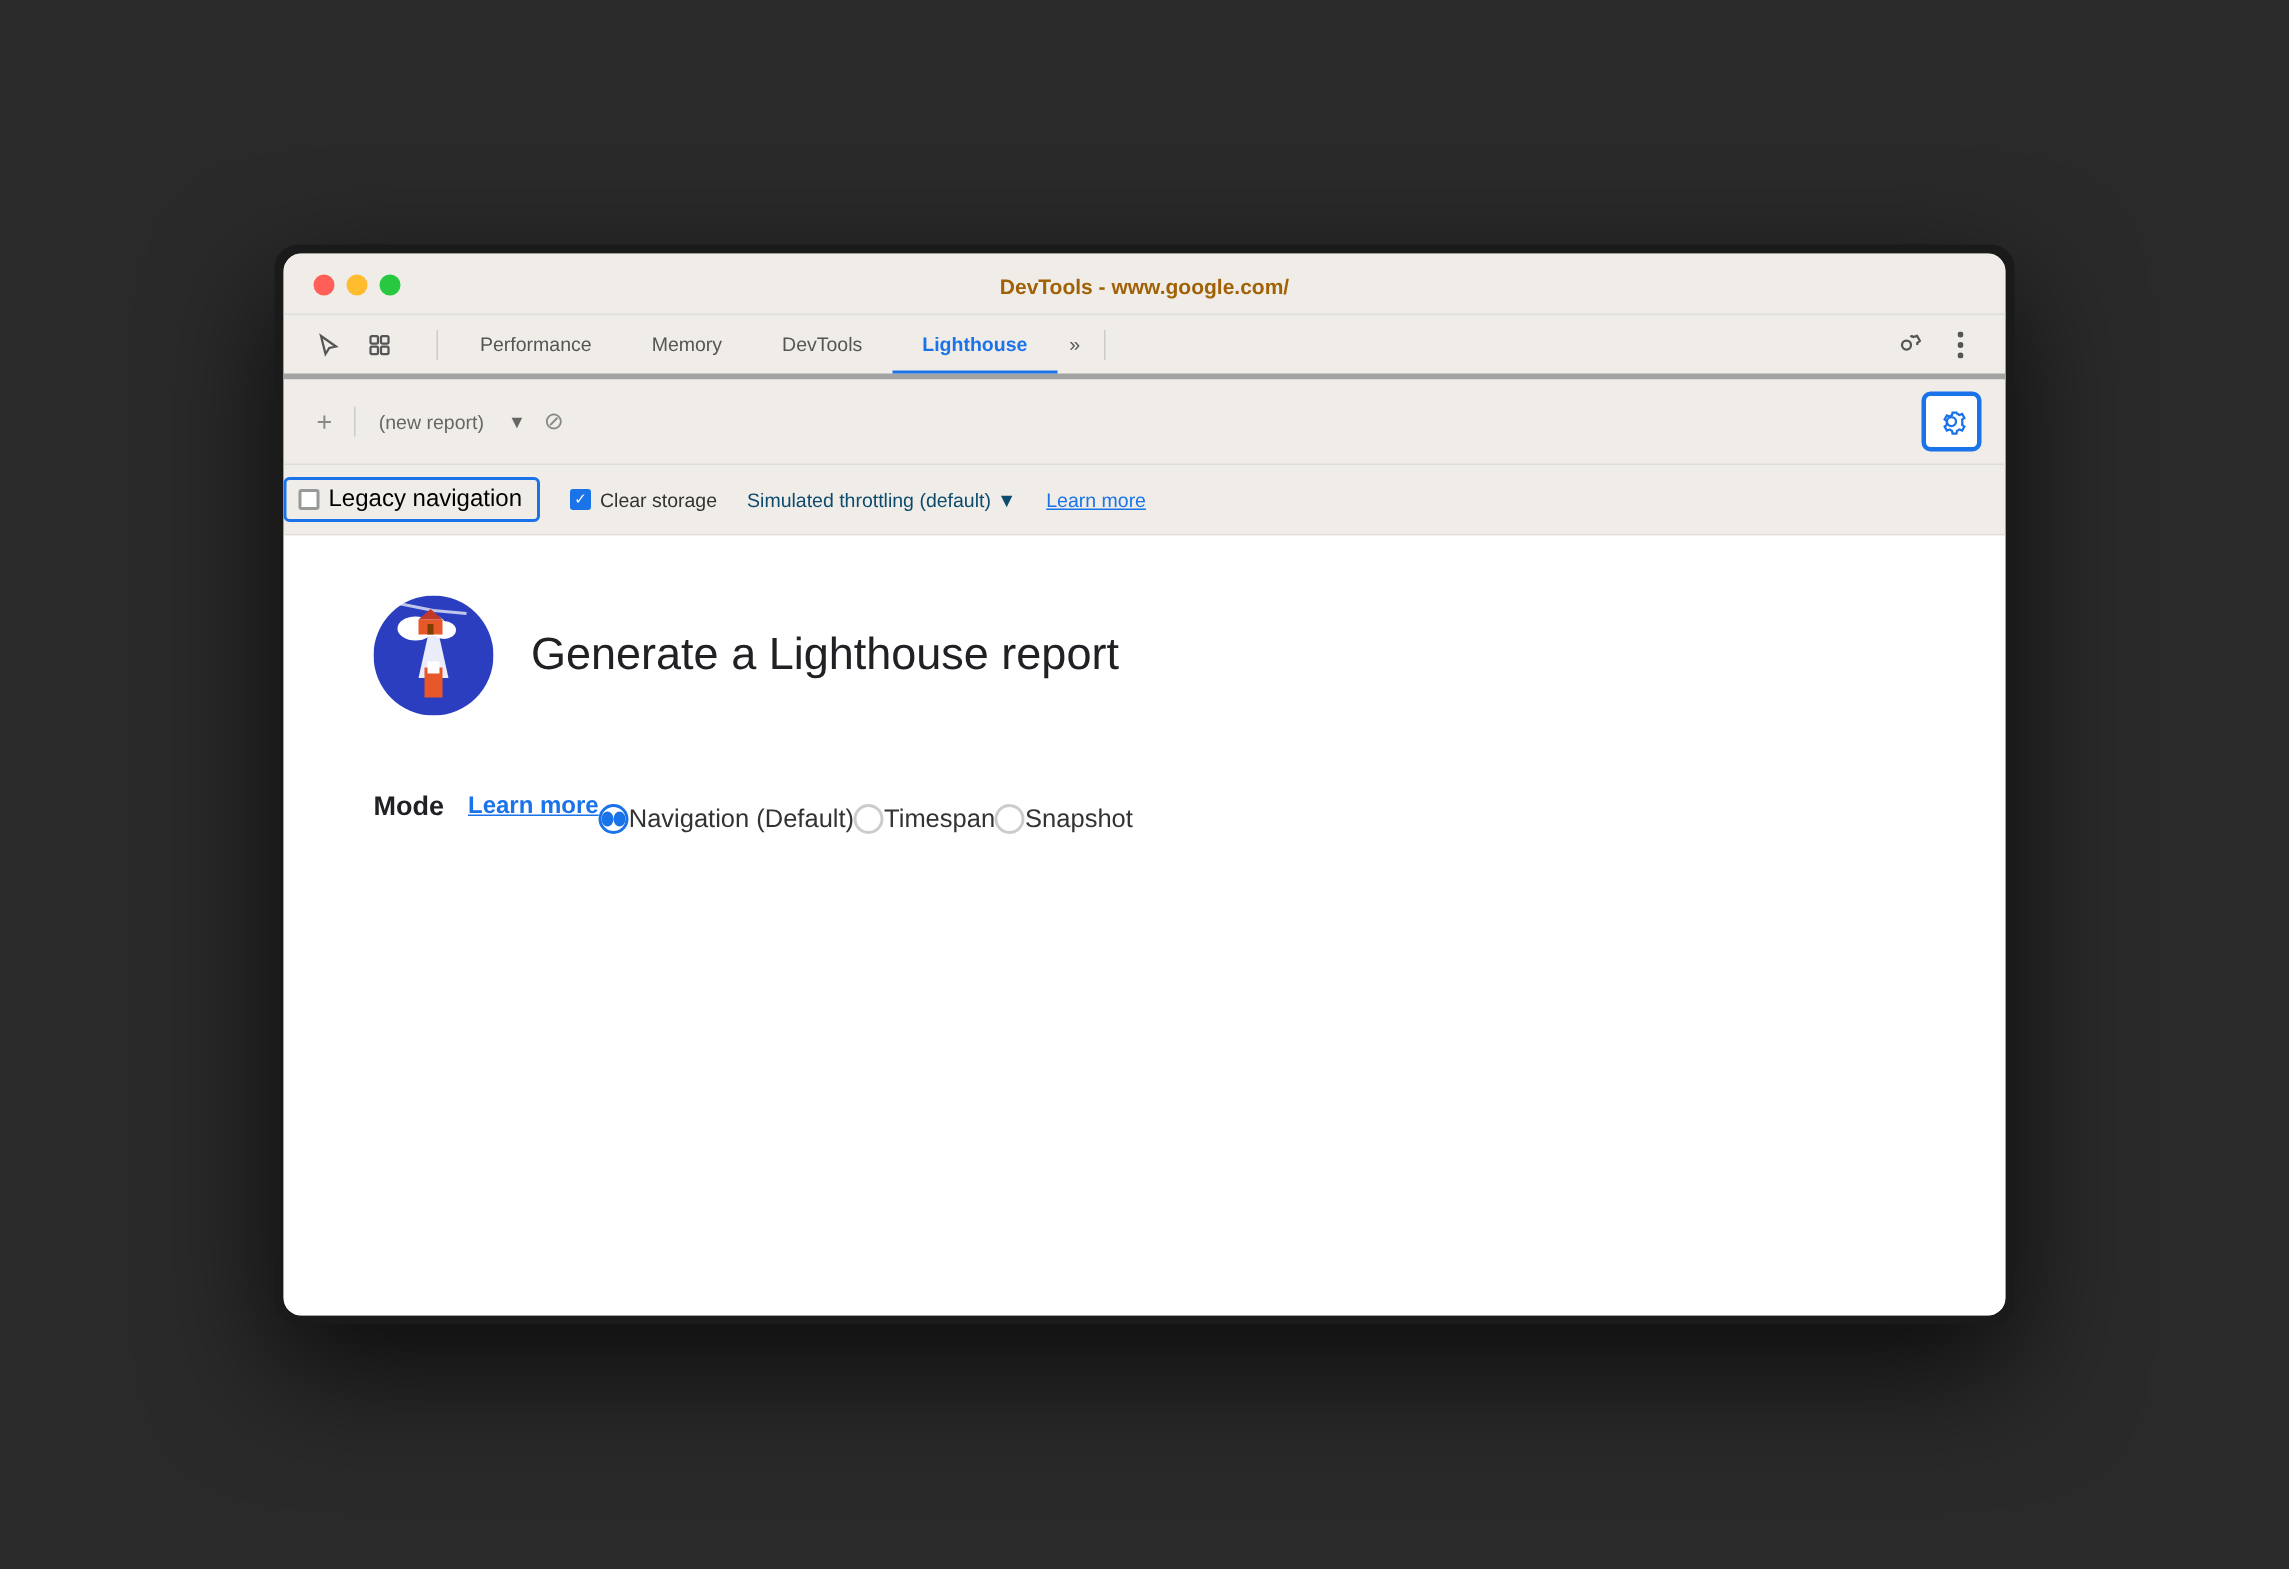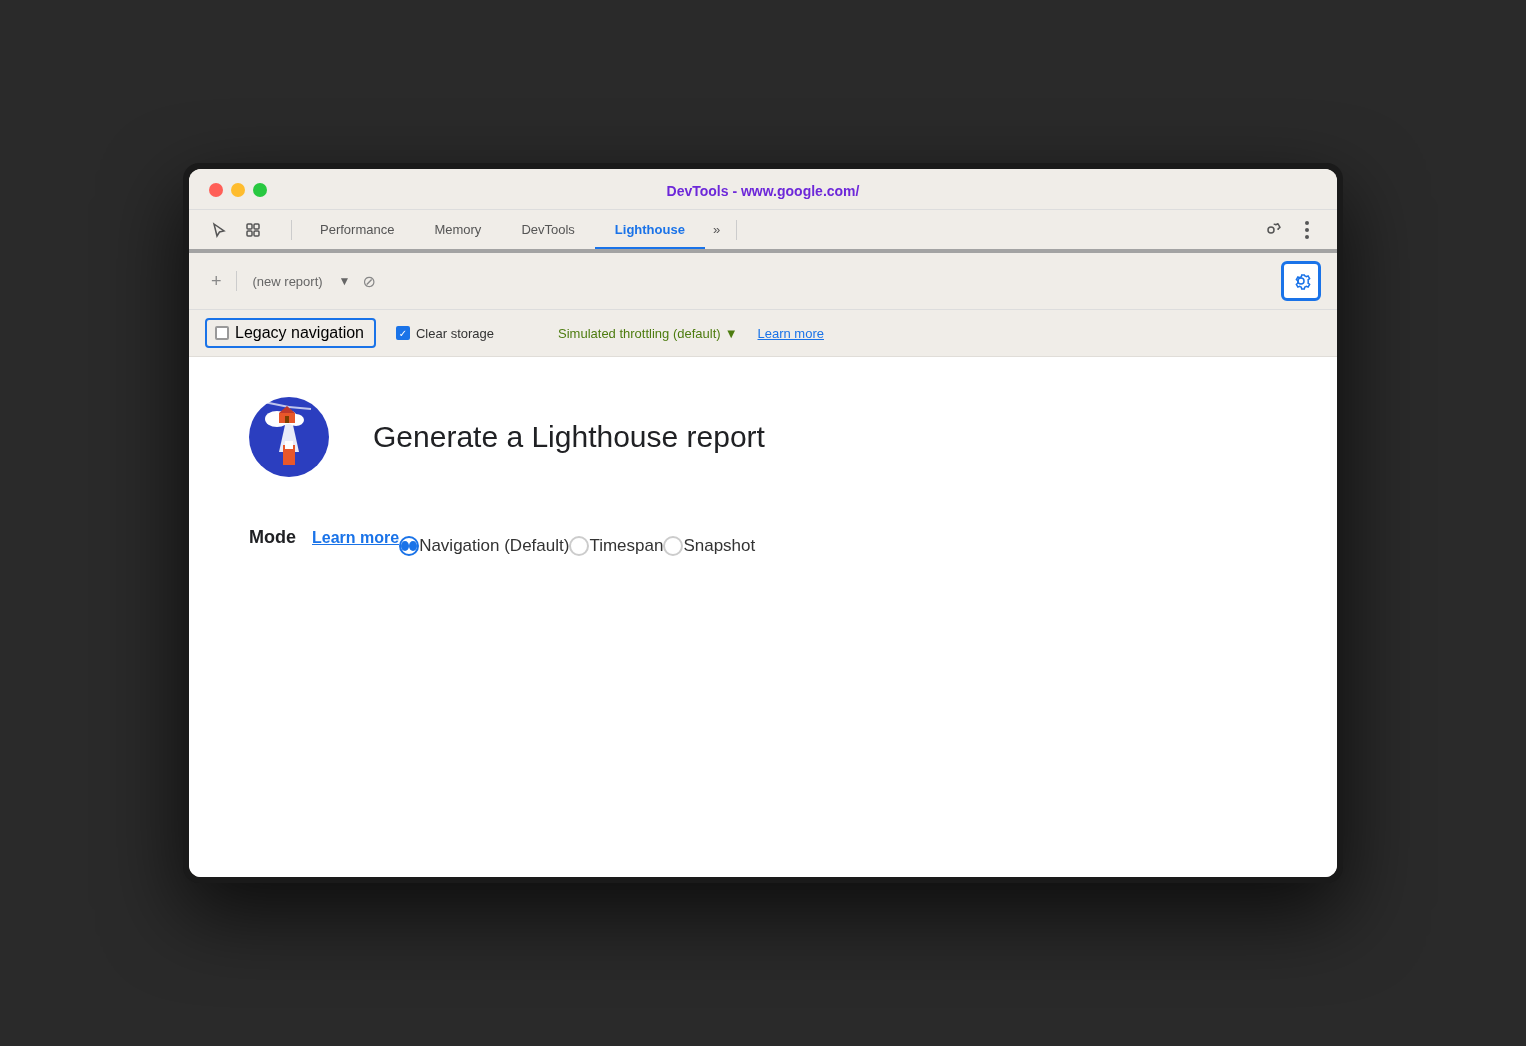--- a/index.html
+++ b/index.html
@@ -52,21 +52,21 @@
       height: 14px;
       border-radius: 50%;
     }
     .traffic-light.red { background: #ff5f57; }
     .traffic-light.yellow { background: #febc2e; }
     .traffic-light.green { background: #28c840; }
 
     .window-title {
       font-size: 14px;
       font-weight: 600;
-      color: #6d28d9;
+      color: #a16207;
     }
 
     
     .tab-bar {
       background: #f0ede8;
       display: flex;
       align-items: center;
       padding: 0 16px;
       border-bottom: 4px solid #a3a3a3;
       gap: 0;
@@ -205,21 +205,21 @@
       justify-content: center;
       cursor: pointer;
       color: #1a73e8;
     }
 
     
     .options-bar {
       background: #f0ede8;
       display: flex;
       align-items: center;
-      padding: 8px 16px;
+      padding: 8px 0;
       border-bottom: 1px solid #e0ddd8;
       gap: 20px;
     }
 
     .option-item {
       display: flex;
       align-items: center;
       gap: 6px;
       font-size: 13px;
       color: #333;
@@ -250,22 +250,21 @@
       border-color: #1a73e8;
       color: white;
       font-size: 10px;
     }
 
     .throttling-select {
       display: flex;
       align-items: flex-end;
       gap: 4px;
       font-size: 13px;
-      color: #4d7c0f;
-      margin-left: 44px;
+      color: #0c4a6e;
     }
 
     .learn-more-link {
       color: #1a73e8;
       text-decoration: underline;
       font-size: 13px;
       cursor: pointer;
     }
 
     
@@ -273,21 +272,21 @@
       background: white;
       margin: 0;
       padding: 40px 60px;
       min-height: 520px;
     }
 
     
     .report-header {
       display: flex;
       align-items: center;
-      gap: 44px;
+      gap: 25px;
       margin-bottom: 50px;
     }
 
     .lighthouse-logo {
       width: 80px;
       height: 80px;
       flex-shrink: 0;
     }
 
     .report-title {

